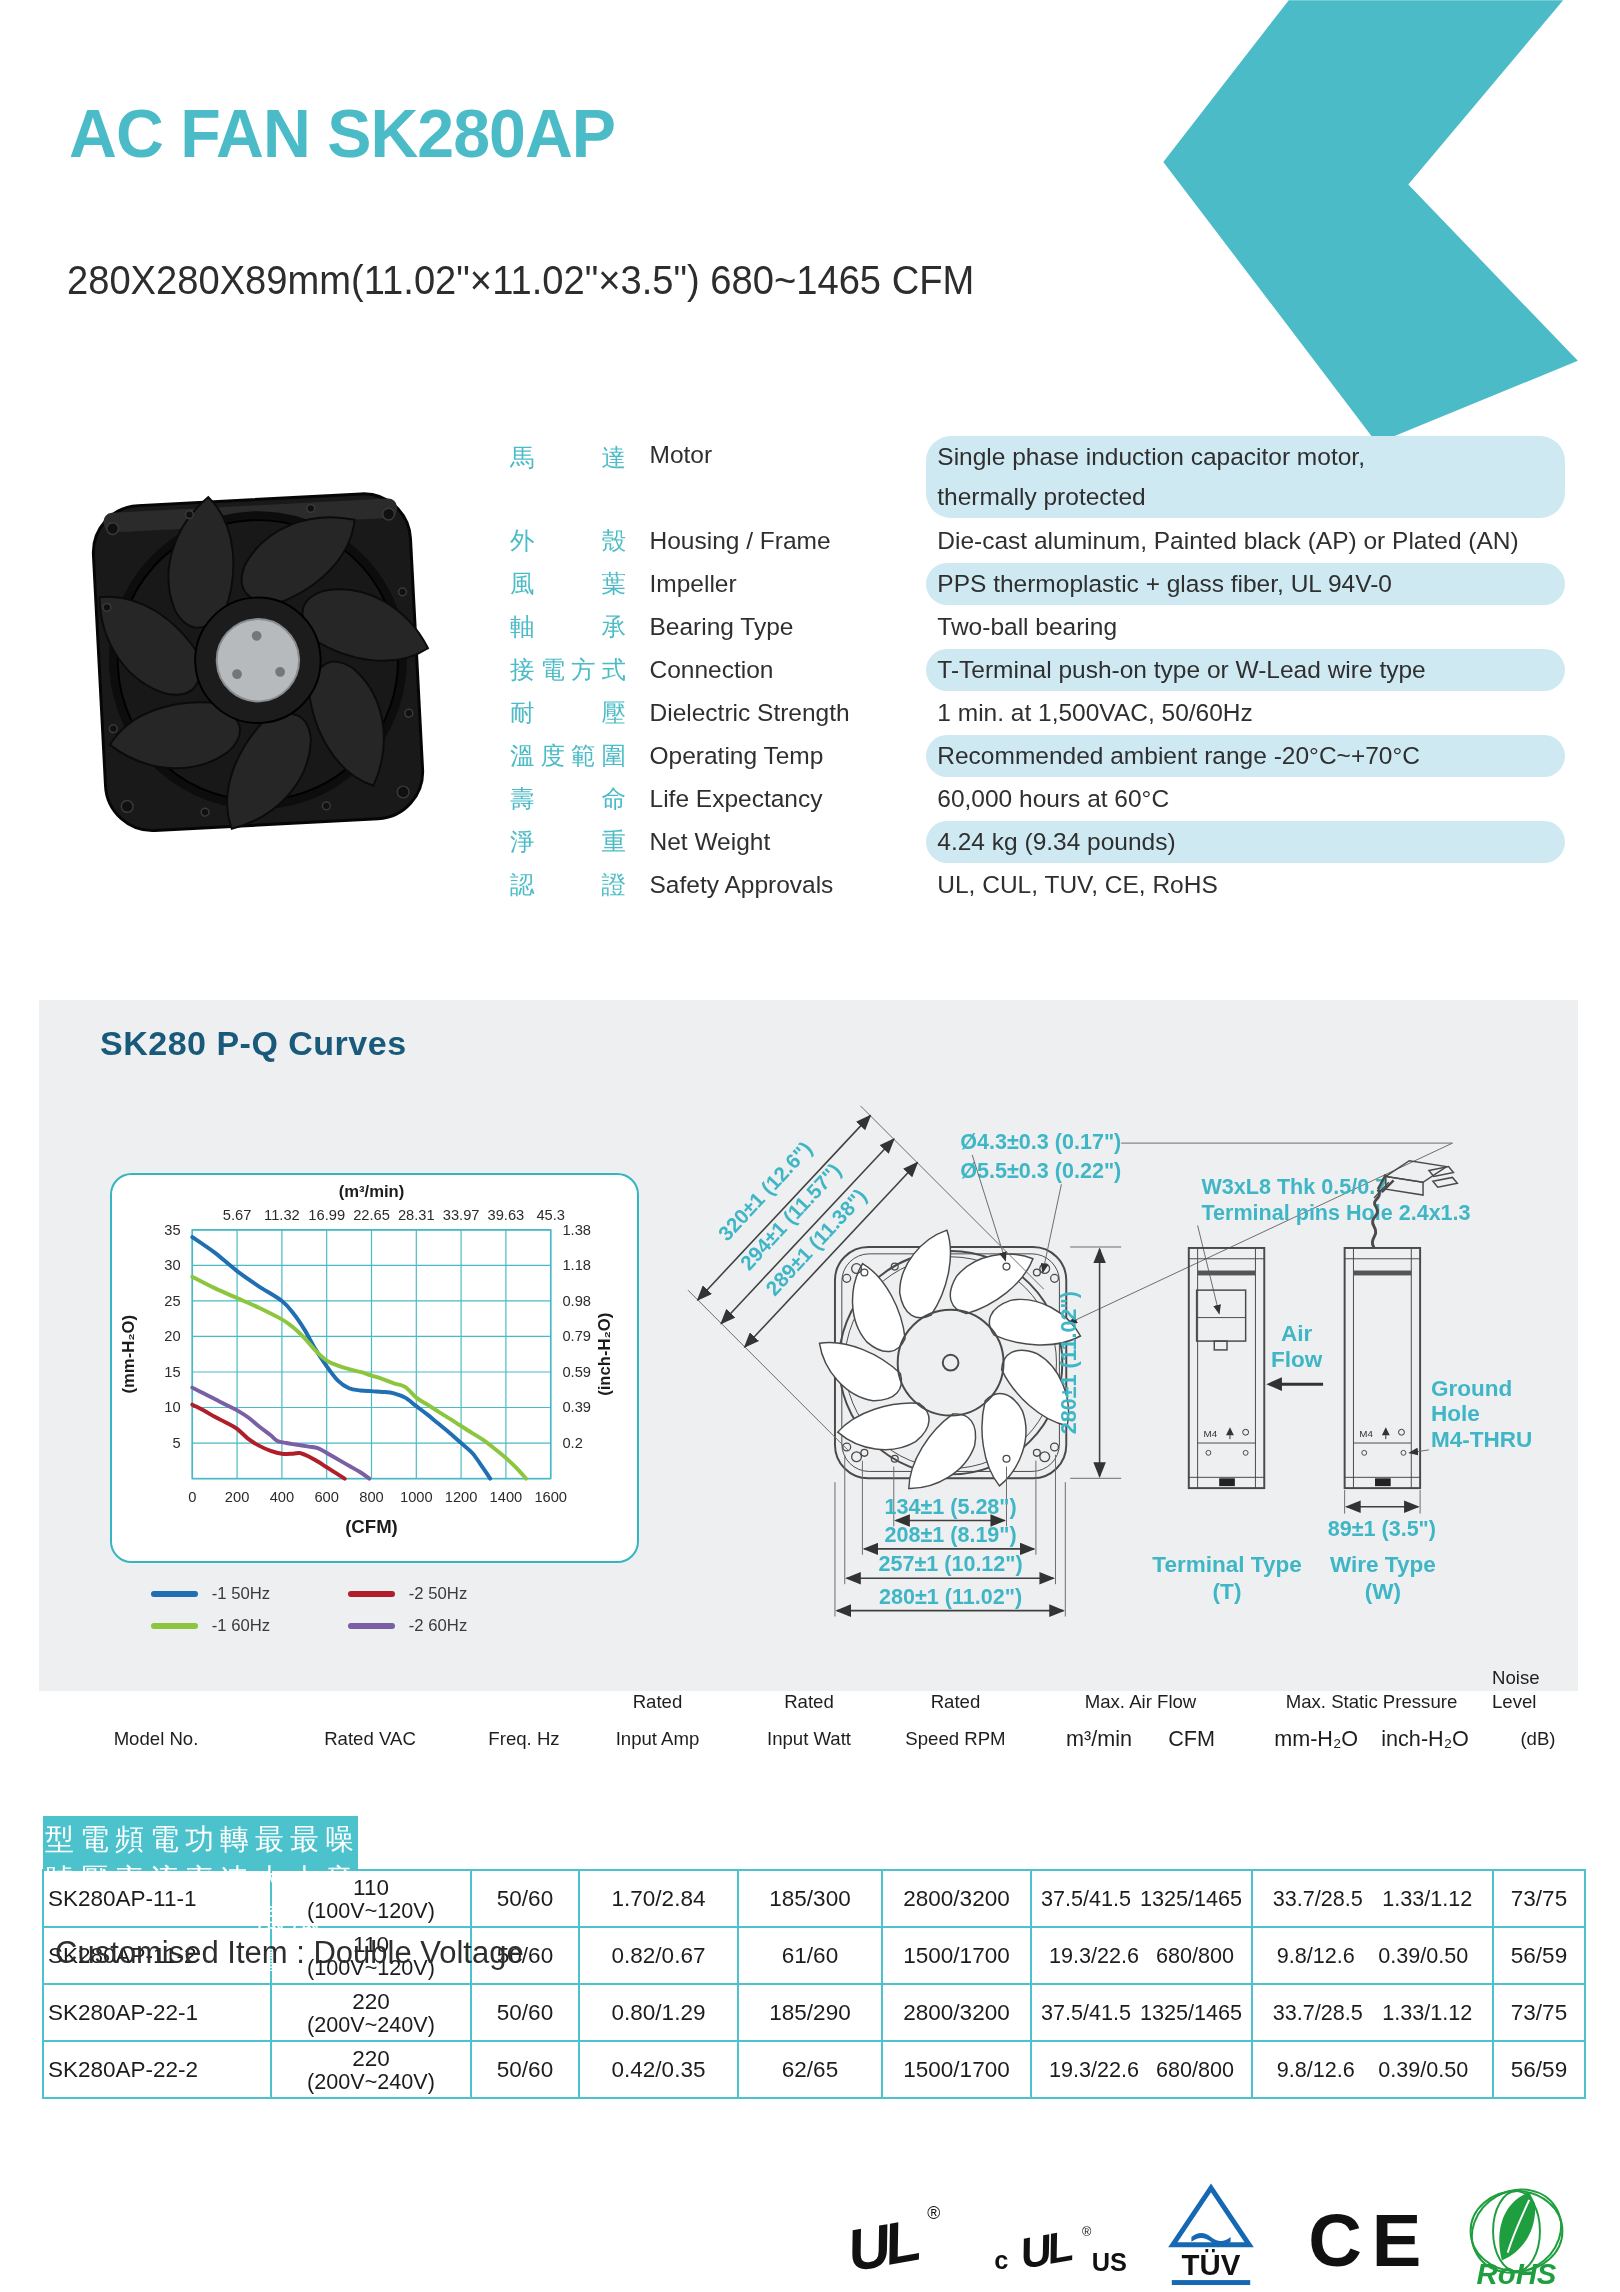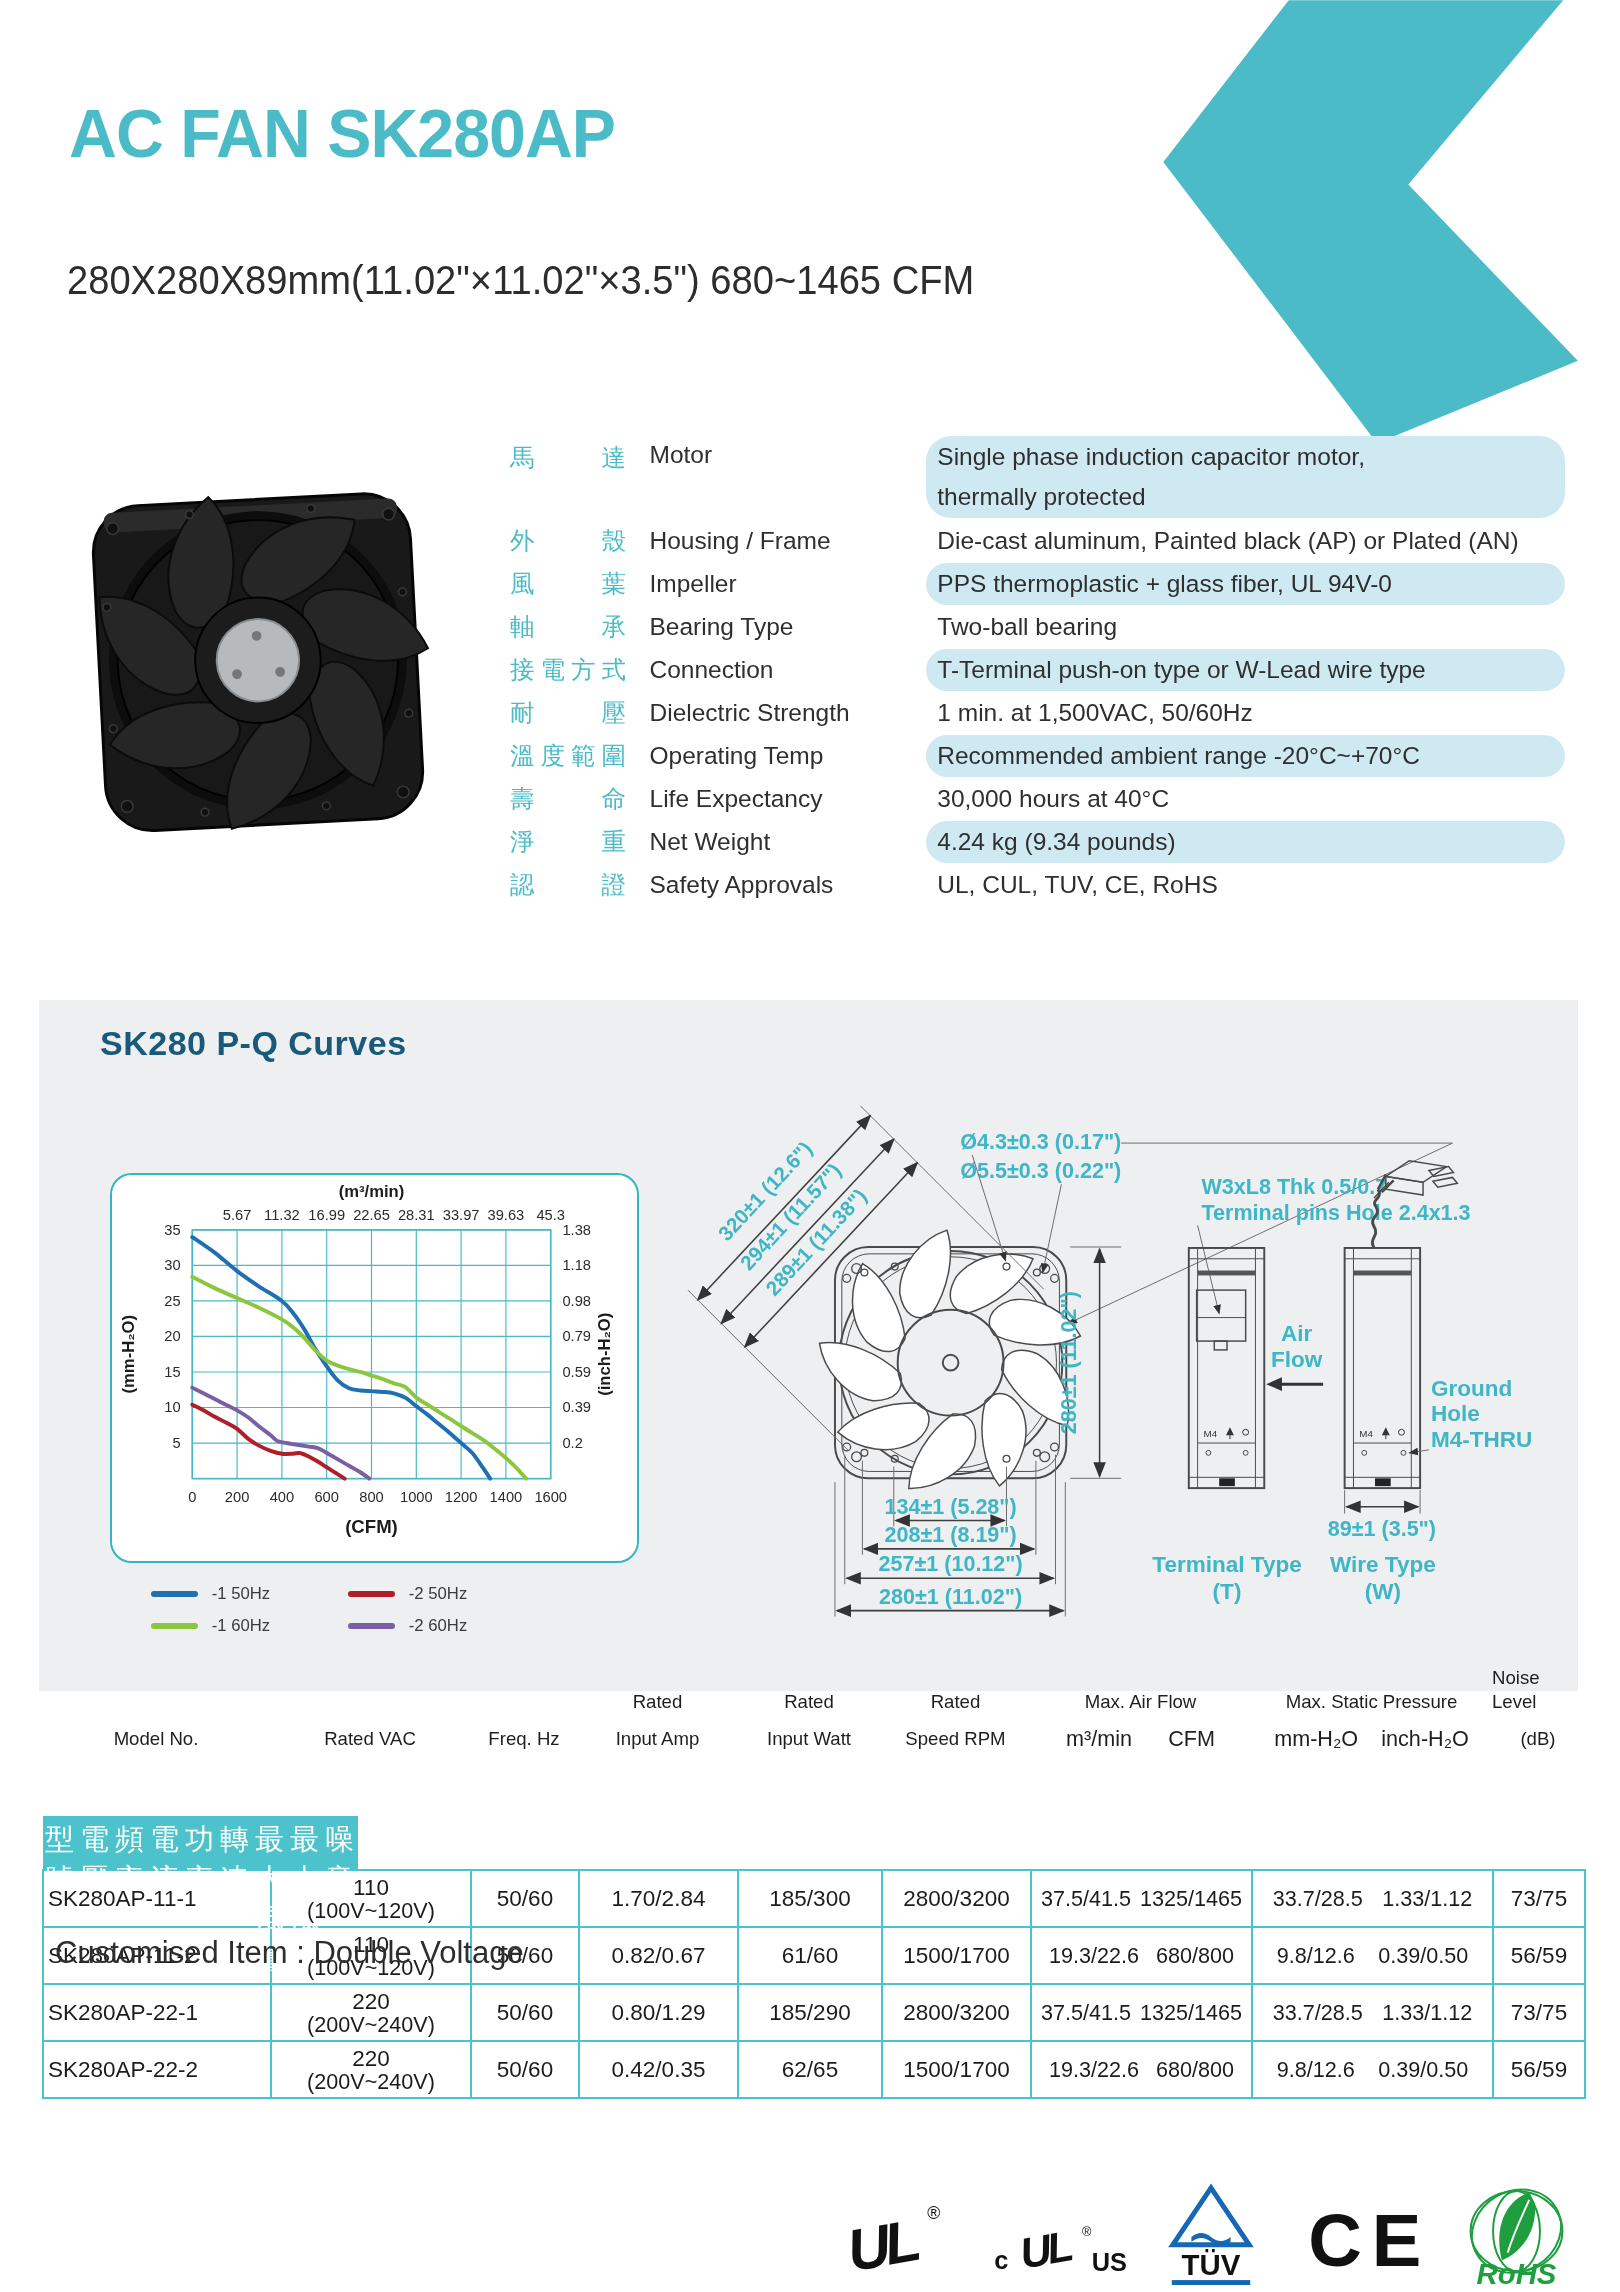--- a/index.html
+++ b/index.html
@@ -177,21 +177,21 @@
           <div>Recommended ambient range  -20°C~+70°C</div>
         </div>
       </div>
       <div class="spec-row">
         <span class="zh">
           <span>壽</span>
           <span>命</span>
         </span>
         <span class="en">Life Expectancy</span>
         <div class="val">
-          <div>30,000 hours at 40°C</div>
+          <div>60,000 hours at 60°C</div>
         </div>
       </div>
       <div class="spec-row">
         <span class="zh">
           <span>淨</span>
           <span>重</span>
         </span>
         <span class="en">Net Weight</span>
         <div class="val hl">
           <div>4.24 kg (9.34 pounds)</div>

